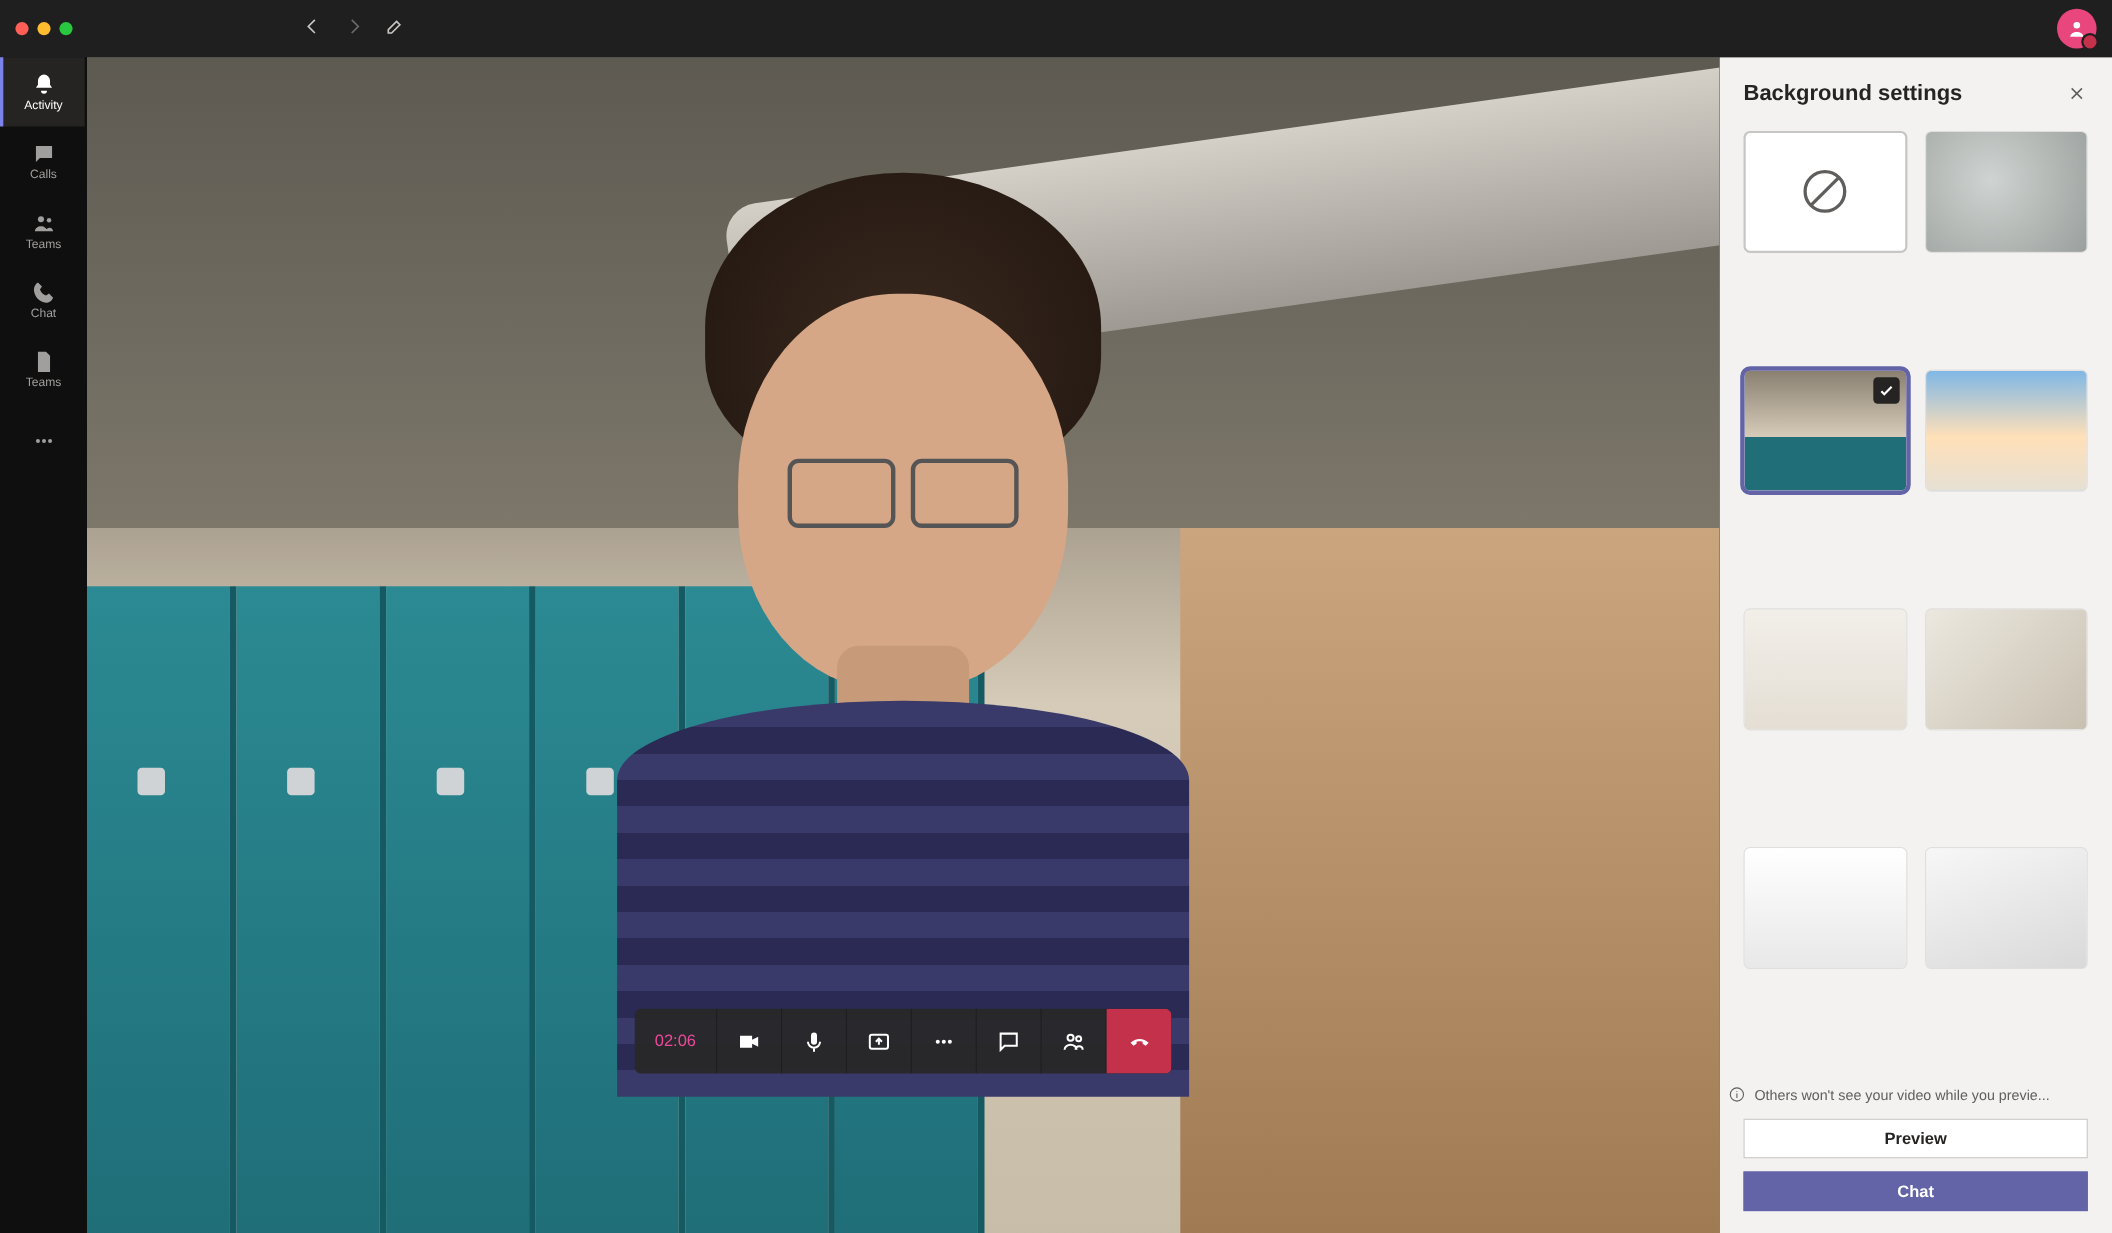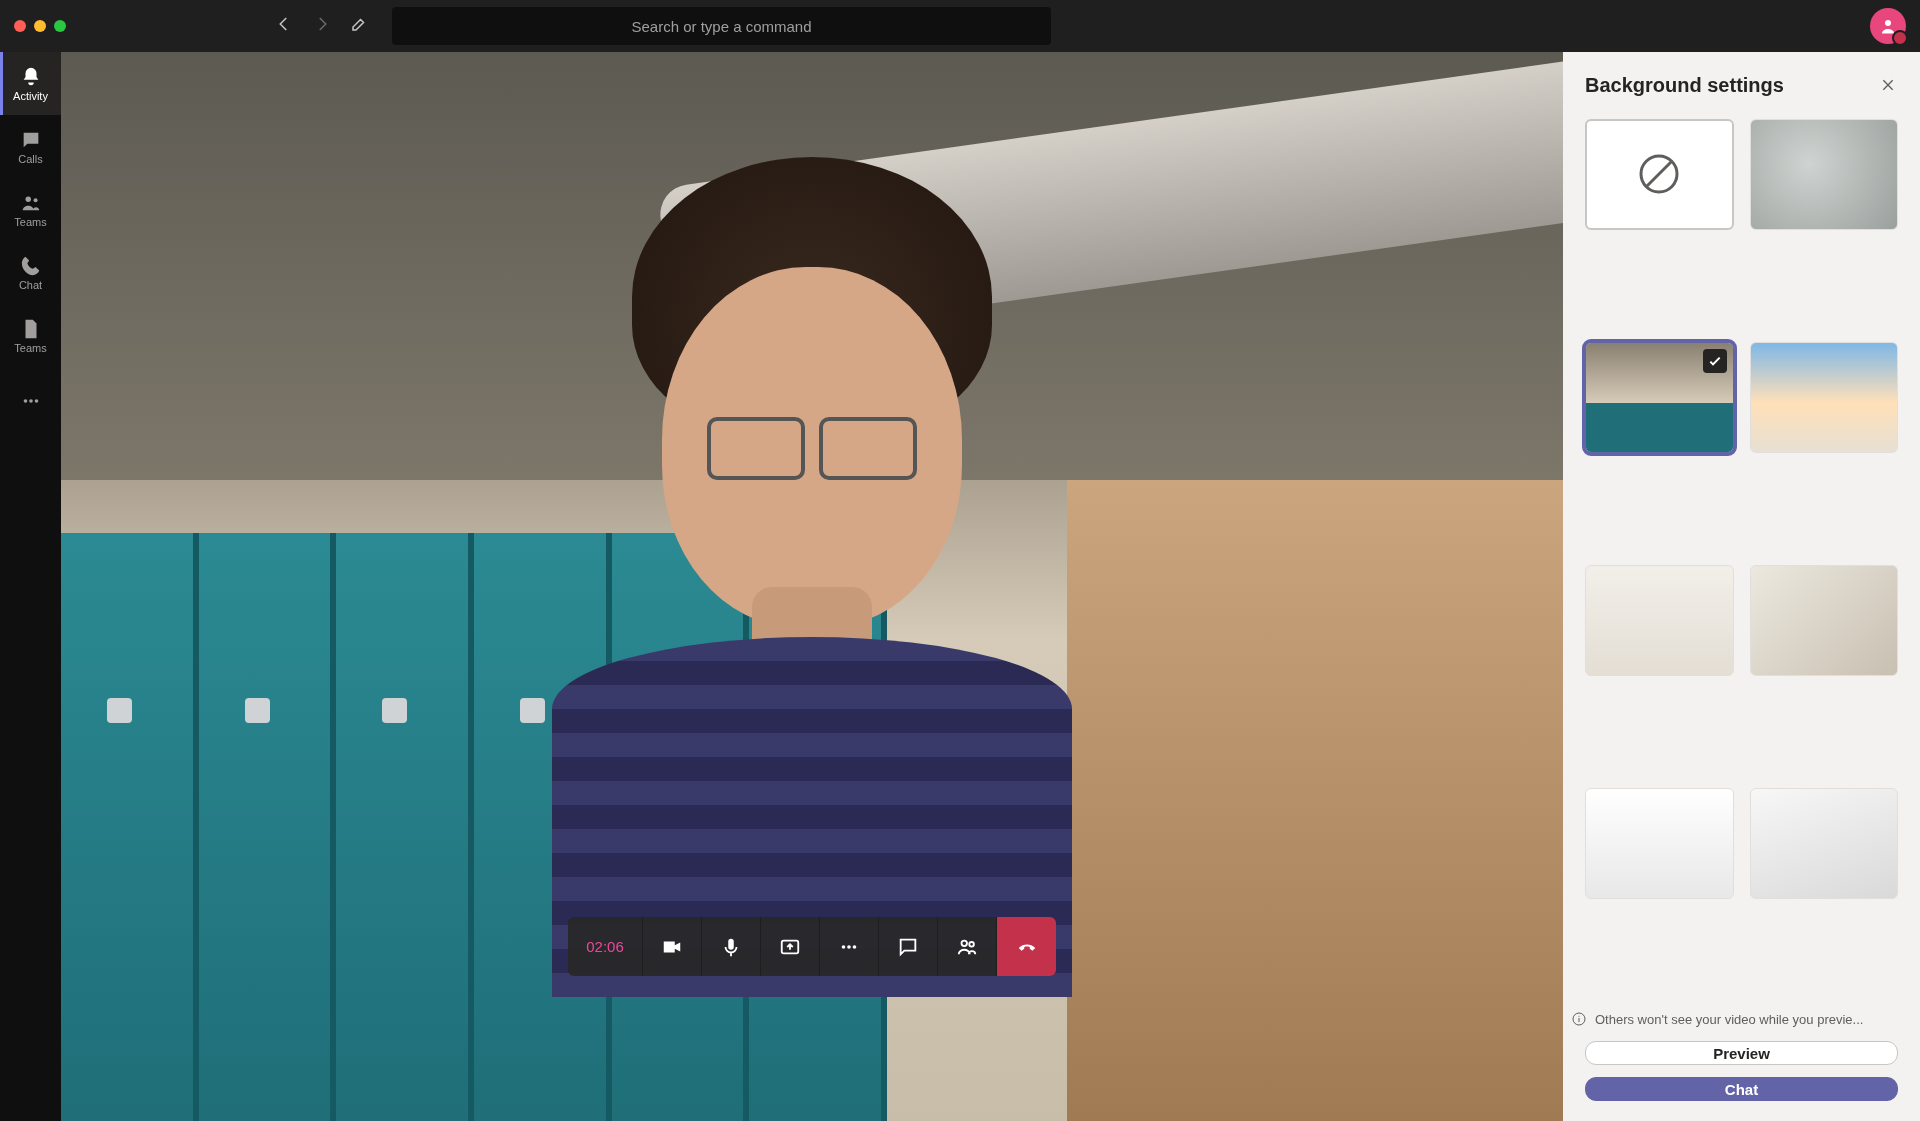--- a/index.html
+++ b/index.html
@@ -16,21 +16,21 @@
 .compose { position:absolute; left:350px; }
 .search { position:absolute; left:392px; width:659px; height:38px; background:#0f0f0f; border-radius:4px; display:flex; align-items:center; justify-content:center; color:#a19f9d; font-size:15px; }
 .avatar { position:absolute; right:14px; width:36px; height:36px; border-radius:50%; background:#e8467c; display:flex; align-items:center; justify-content:center; }
 .avatar::after{content:'';position:absolute;width:12px;height:12px;border-radius:50%;background:#c4314b;bottom:-2px;right:-2px;border:2px solid #201f1f;}
 .avatar svg{width:18px;height:18px;fill:#fff}
 
 
 .body { display:flex; height:calc(100% - 52px); }
 
 
-.rail { width:61px; background:#0f0f0f; display:flex; flex-direction:column; align-items:center; padding-top:0; position:relative; }
+.rail { width:79px; background:#0f0f0f; display:flex; flex-direction:column; align-items:center; padding-top:0; position:relative; }
 .rail-item { width:75px; height:63px; display:flex; flex-direction:column; align-items:center; justify-content:center; gap:2px; color:#a19f9d; font-size:11px; cursor:pointer; }
 .rail-item.active { background:#252423; color:#fff; }
 .rail-item.active::before{content:'';position:absolute;left:0;width:3px;height:63px;background:#7b83eb;}
 .rail-item svg { width:22px; height:22px; fill:currentColor; }
 .rail-more { margin-top:2px; }
 .rail-bottom { position:absolute; bottom:10px; display:flex; flex-direction:column; align-items:center; gap:6px; width:100%; }
 .panel-toggle{ width:66px; height:52px; border:1px solid #444; border-radius:4px; display:flex; align-items:center; justify-content:center; margin-top:8px;}
 .panel-toggle svg{width:20px;height:30px;fill:#c8c6c4}
 
 
@@ -82,21 +82,21 @@
 .tile.t3{background:linear-gradient(180deg,#8a8071 0%,#d6cbb8 55%,#1f6e78 55%,#1f6e78 100%)}
 .tile.t4{background:linear-gradient(180deg,#7fb8e6 0%,#ffe0b8 55%,#e6e0d4 100%)}
 .tile.t5{background:linear-gradient(180deg,#f2efe9 0%,#e4ded4 100%)}
 .tile.t6{background:linear-gradient(135deg,#ece8df,#c8c0b1)}
 .tile.t7{background:linear-gradient(180deg,#fff,#e8e8e8)}
 .tile.t8{background:linear-gradient(160deg,#f7f7f7,#d9d9d9)}
 
 .info-row{ padding:6px 8px; display:flex; align-items:center; gap:8px; color:#605e5c; font-size:13px; white-space:nowrap; overflow:hidden; text-overflow:ellipsis;}
 .info-row svg{ width:16px; height:16px; flex:0 0 16px; fill:none; stroke:#605e5c; stroke-width:1.5;}
 .panel-buttons{ padding:8px 22px 20px 22px; display:flex; flex-direction:column; gap:12px;}
-.btn{ height:24px; border-radius:11px; font-size:15px; font-weight:600; display:flex; align-items:center; justify-content:center; cursor:pointer; border:1px solid #c8c6c4; background:#fff; color:#252423;}
+.btn{ height:36px; border-radius:0; font-size:15px; font-weight:600; display:flex; align-items:center; justify-content:center; cursor:pointer; border:1px solid #c8c6c4; background:#fff; color:#252423;}
 .btn.primary{ background:#6264a7; color:#fff; border-color:#6264a7;}
 </style>
 </head>
 <body>
 
 <div class="titlebar">
   <div class="traffic">
     <div class="dot red"></div>
     <div class="dot yellow"></div>
     <div class="dot green"></div>
@@ -105,21 +105,20 @@
     <span><svg viewBox="0 0 24 24">
           <path d="M15 4l-8 8 8 8" stroke="#c8c6c4" stroke-width="2" fill="none"></path>
         </svg></span>
     <span><svg viewBox="0 0 24 24">
           <path d="M9 4l8 8-8 8" stroke="#6b6a68" stroke-width="2" fill="none"></path>
         </svg></span>
   </div>
   <span class="compose"><svg viewBox="0 0 24 24">
         <path d="M4 20h4l10-10-4-4L4 16v4zM14 6l4 4" stroke="#c8c6c4" stroke-width="2" fill="none"></path>
       </svg></span>
-  <div class="search">Search or type a command</div>
   <div class="avatar">
       <svg viewBox="0 0 24 24">
         <circle cx="12" cy="8" r="4"></circle>
         <path d="M4 22c0-4 4-6 8-6s8 2 8 6"></path>
       </svg>
     </div>
 </div>
 
 <div class="body">
   <div class="rail">

